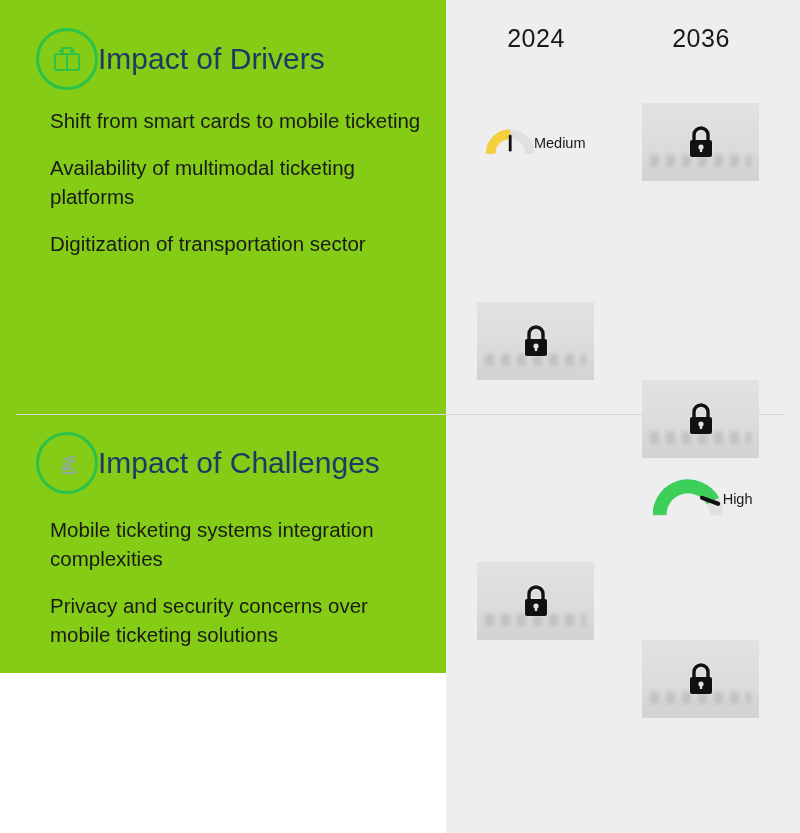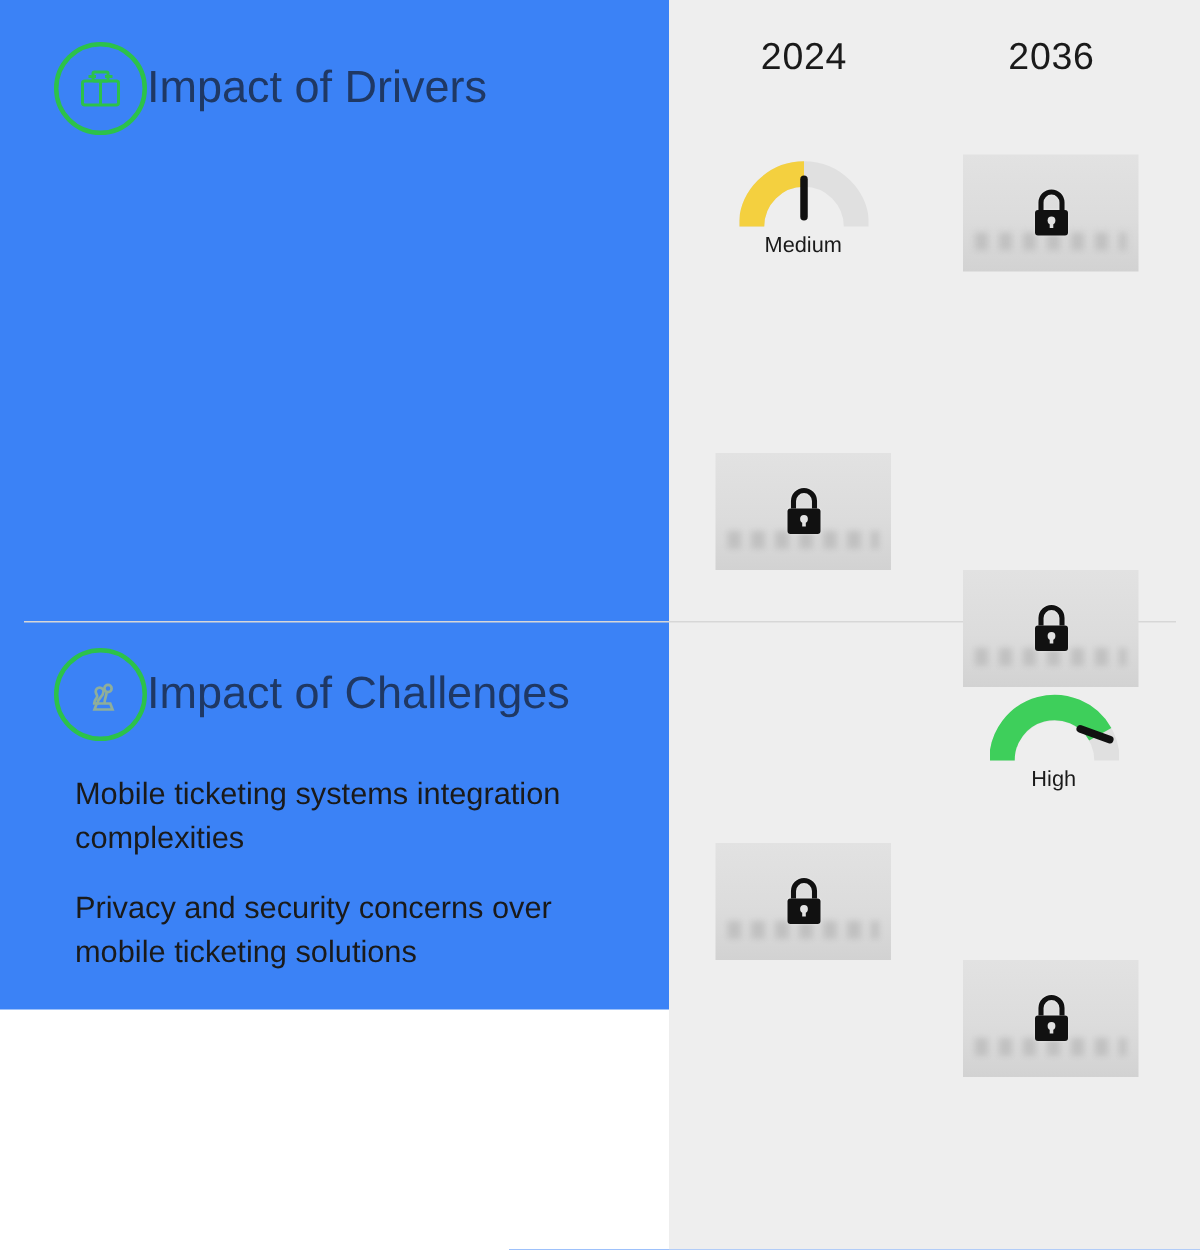--- a/index.html
+++ b/index.html
@@ -10,21 +10,21 @@
     width: 800px;
     height: 833px;
     background: #ffffff;
     font-family: "Liberation Sans", sans-serif;
     overflow: hidden;
   }
   .page {
     position: relative;
     width: 800px;
     height: 673px;
-    background: #3b82f6;
+    background: #84cc16;
   }
   
   .grid-panel {
     position: absolute;
     left: 446px;
     top: 0;
     width: 354px;
     height: 833px;
     background: #eeeeee;
   }
@@ -127,21 +127,21 @@
     z-index: 2;
     filter: drop-shadow(0 0 1px rgba(255,255,255,.45));
   }
 
   
   .gauge {
     position: relative;
     width: 100px;
     height: 74px;
     display: flex;
-    flex-direction: column;
+    flex-direction: row;
     align-items: center;
   }
   .gauge-label {
     font-size: 14.5px;
     color: #1a1a1a;
     margin-top: 1px;
   }
 </style>
 </head>
 <body>
@@ -161,20 +161,25 @@
         <rect x="5" y="12" width="24" height="16" rx="1.5" fill="none" stroke="#2cc24a" stroke-width="2"></rect>
         <line x1="17" y1="12" x2="17" y2="28" stroke="#2cc24a" stroke-width="2"></line>
         <rect x="12" y="6" width="10" height="6" rx="1" fill="none" stroke="#2cc24a" stroke-width="2"></rect>
         <line x1="9" y1="9" x2="14" y2="9" stroke="#2cc24a" stroke-width="2"></line>
         <line x1="20" y1="9" x2="25" y2="9" stroke="#2cc24a" stroke-width="2"></line>
       </svg>
     </div>
     <div class="hdr-title">Impact of Drivers</div>
   </div>
 
+  <div class="bullets bul-1">
+    <div class="bullet">Shift from smart cards to mobile ticketing</div>
+    <div class="bullet">Availability of multimodal ticketing platforms</div>
+    <div class="bullet">Digitization of transportation sector</div>
+  </div>
 
   <div class="cell" style="left:477px; top:103px;">
     <div class="gauge">
       <svg width="86" height="50" viewBox="0 0 86 50" aria-hidden="true">
         <path d="M8 46 A35 35 0 0 1 78 46" fill="none" stroke="#e0e0e0" stroke-width="17" stroke-linecap="butt"></path>
         <path d="M8 46 A35 35 0 0 1 43 11" fill="none" stroke="#f4d03f" stroke-width="17" stroke-linecap="butt"></path>
         <rect x="40.5" y="12" width="5" height="30" rx="2.5" fill="#111111"></rect>
       </svg>
       <div class="gauge-label">Medium</div>
     </div>

